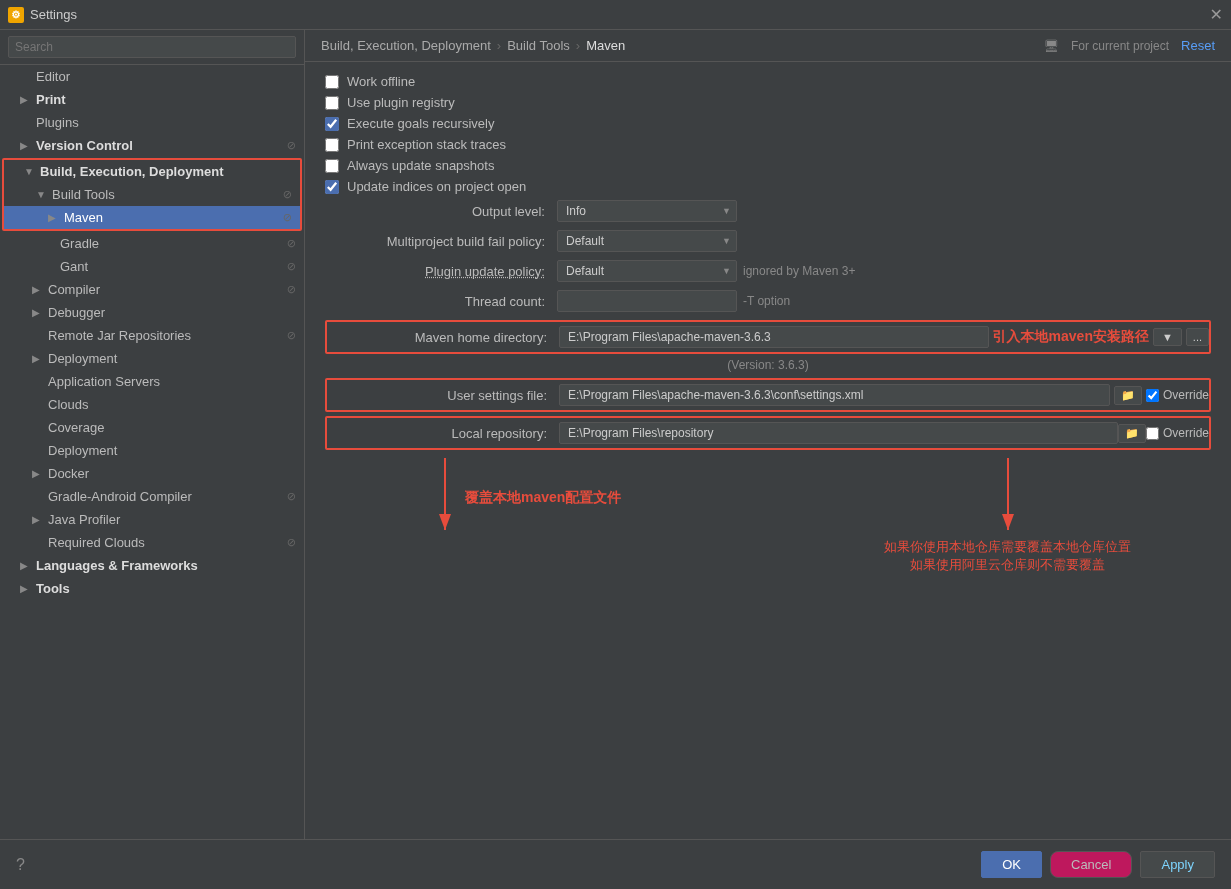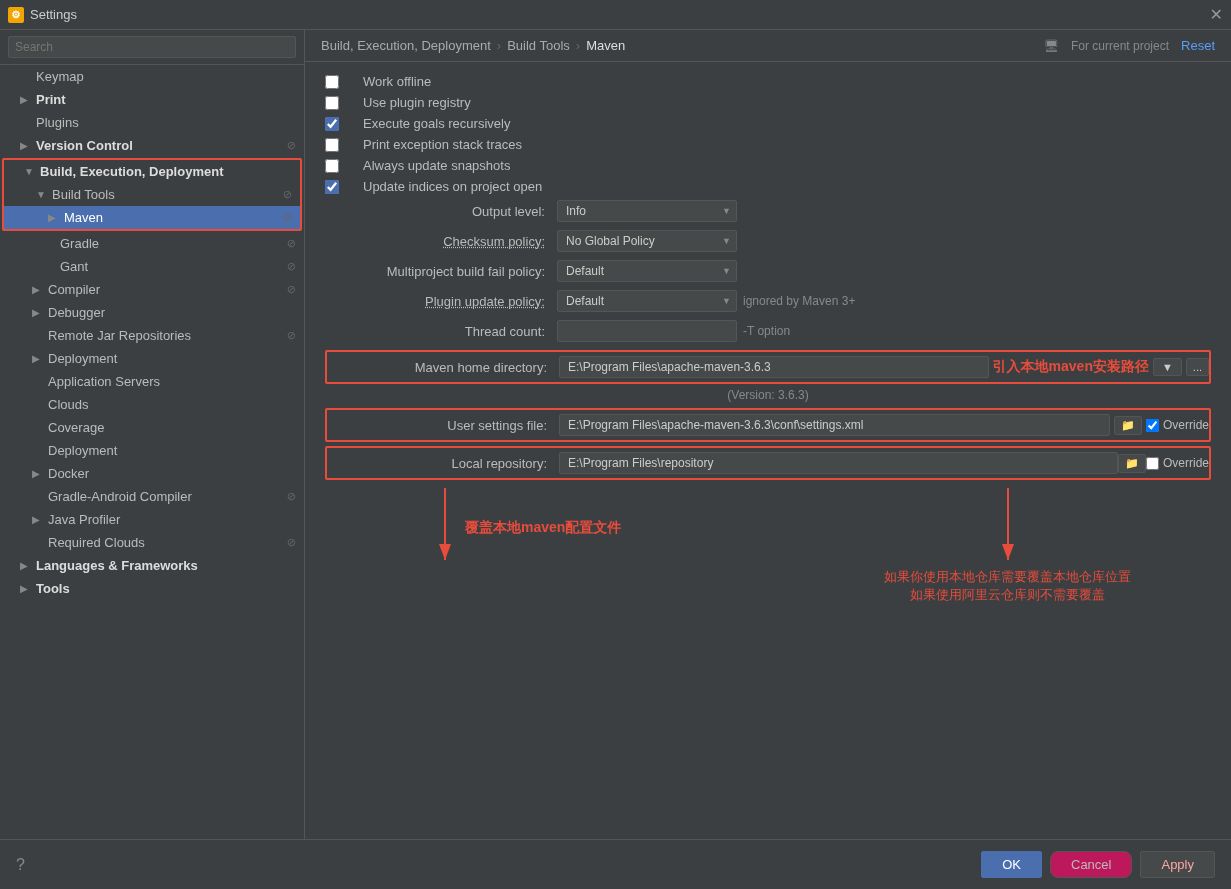--- a/index.html
+++ b/index.html
@@ -143,21 +143,21 @@
       font-size: 13px;
     }
     .content-area {
       flex: 1;
       padding: 12px 20px;
       overflow-y: auto;
     }
     .checkbox-row {
       display: flex;
       align-items: center;
-      gap: 24px;
+      gap: 8px;
       margin-bottom: 6px;
     }
     .checkbox-row input[type=checkbox] {
       accent-color: #4b6eaf;
       width: 14px; height: 14px;
     }
     .form-row {
       display: flex;
       align-items: center;
       margin-bottom: 8px;
@@ -295,21 +295,21 @@
       color: #fff;
       border-color: #4b6eaf;
     }
     .btn-cancel {
       background: #be185d;
       color: #bbb;
       border-radius: 8px;
     }
     .btn-apply {
       background: #45494a;
-      color: #fca5a5;
+      color: #7dd3fc;
     }
   </style>
 </head>
 <body>
 
 <div class="title-bar">
   <div class="title-bar-left">
     <div class="title-bar-icon">⚙</div>
     <span class="title-bar-title">Settings</span>
   </div>
@@ -318,21 +318,21 @@
 
 <div class="dialog-body">
 
   <div class="sidebar">
     <div class="search-box">
       <input type="text" placeholder="Search" style="">
     </div>
 
     <div class="sidebar-item sidebar-indent-1">
       <span class="expand-arrow">&nbsp;</span>
-      <span>Keymap</span>
+      <span>Editor</span>
     </div>
 
     <div class="sidebar-item sidebar-indent-1">
       <span class="expand-arrow">▶</span>
       <span class="section-bold">Print</span>
     </div>
 
     <div class="sidebar-item sidebar-indent-1">
       <span class="expand-arrow">&nbsp;</span>
       <span>Plugins</span>
@@ -501,33 +501,20 @@
             <select class="select-box">
               <option>Info</option>
               <option>Debug</option>
               <option>Warn</option>
               <option>Error</option>
             </select>
           </div>
         </div>
       </div>
 
-      <div class="form-row">
-        <span class="form-label underline">Checksum policy:</span>
-        <div class="form-control">
-          <div class="select-wrapper">
-            <select class="select-box">
-              <option>No Global Policy</option>
-              <option>Fail</option>
-              <option>Warn</option>
-              <option>Ignore</option>
-            </select>
-          </div>
-        </div>
-      </div>
 
       <div class="form-row">
         <span class="form-label">Multiproject build fail policy:</span>
         <div class="form-control">
           <div class="select-wrapper">
             <select class="select-box">
               <option>Default</option>
               <option>Fail at End</option>
               <option>Never</option>
               <option>Always</option>

